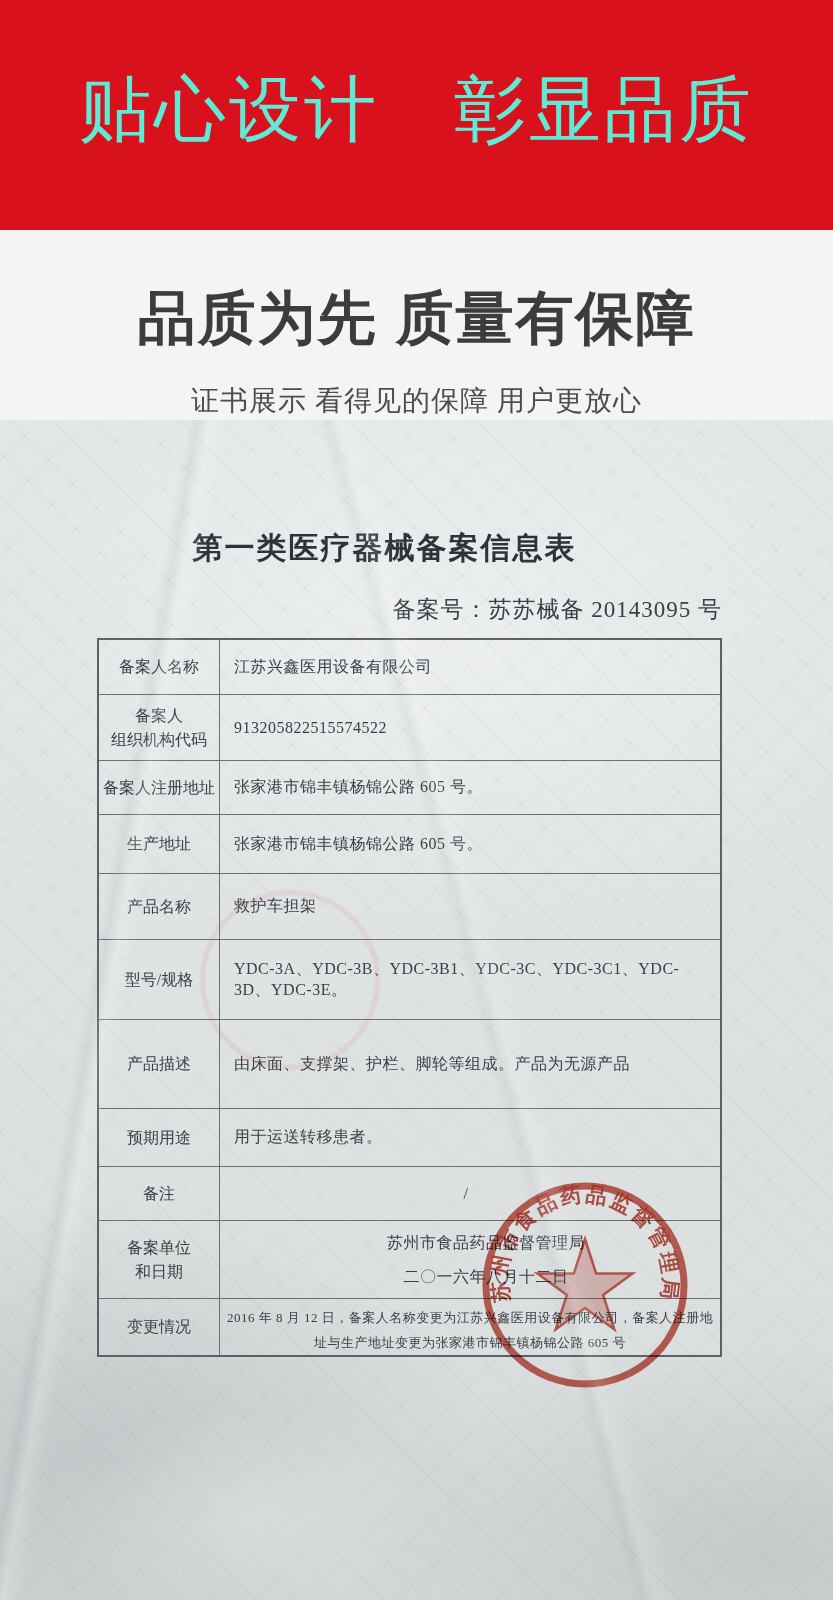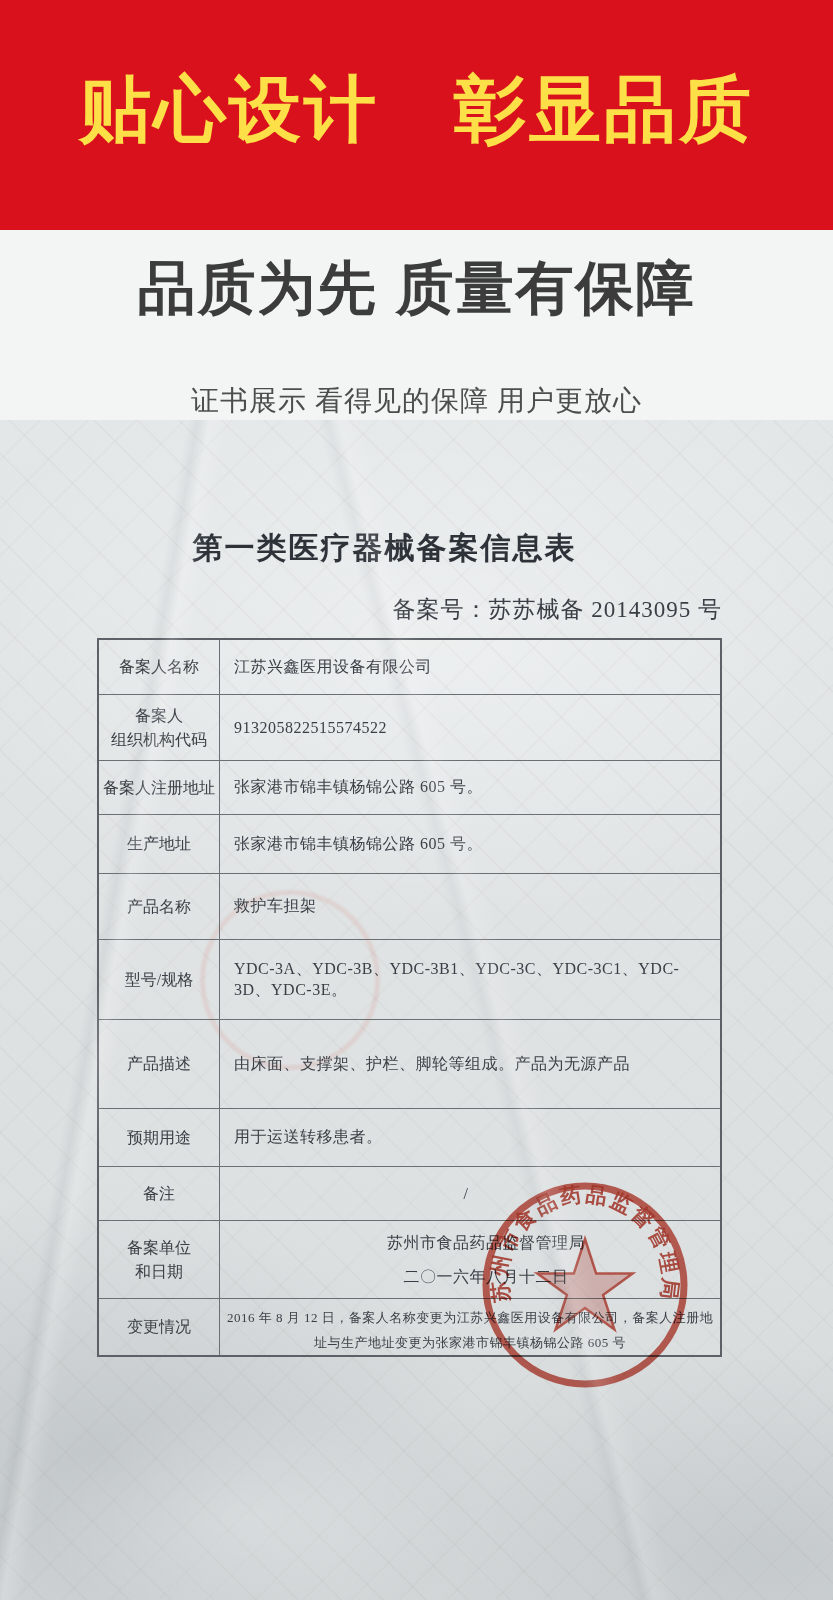--- a/index.html
+++ b/index.html
@@ -9,29 +9,29 @@
   }
 
   
   .banner{
     position:absolute;left:0;top:0;width:833px;height:230px;
     background:#d8111c;
     display:flex;align-items:center;justify-content:center;
     padding-bottom:10px;box-sizing:border-box;
   }
   .banner-title{
-    color:#fde047;font-size:72px;font-weight:700;letter-spacing:3px;
+    color:#5eead4;font-size:72px;font-weight:400;letter-spacing:3px;
     white-space:nowrap;
   }
 
   
   .quality{
     position:absolute;left:0;top:230px;width:833px;height:190px;
     background:#f3f5f5;
-    display:flex;flex-direction:column;align-items:center;justify-content:space-between;
+    display:flex;flex-direction:column;align-items:center;justify-content:flex-end;
     padding-top:20px;box-sizing:border-box;
   }
   .quality-title{
     color:#3c3c3c;font-size:58px;font-weight:700;letter-spacing:2px;white-space:nowrap;
   }
   .quality-subtitle{
     margin-top:24px;color:#4d4d4d;font-size:28px;font-weight:400;letter-spacing:1px;white-space:nowrap;font-family:Liberation Serif, serif;
   }
 
   

